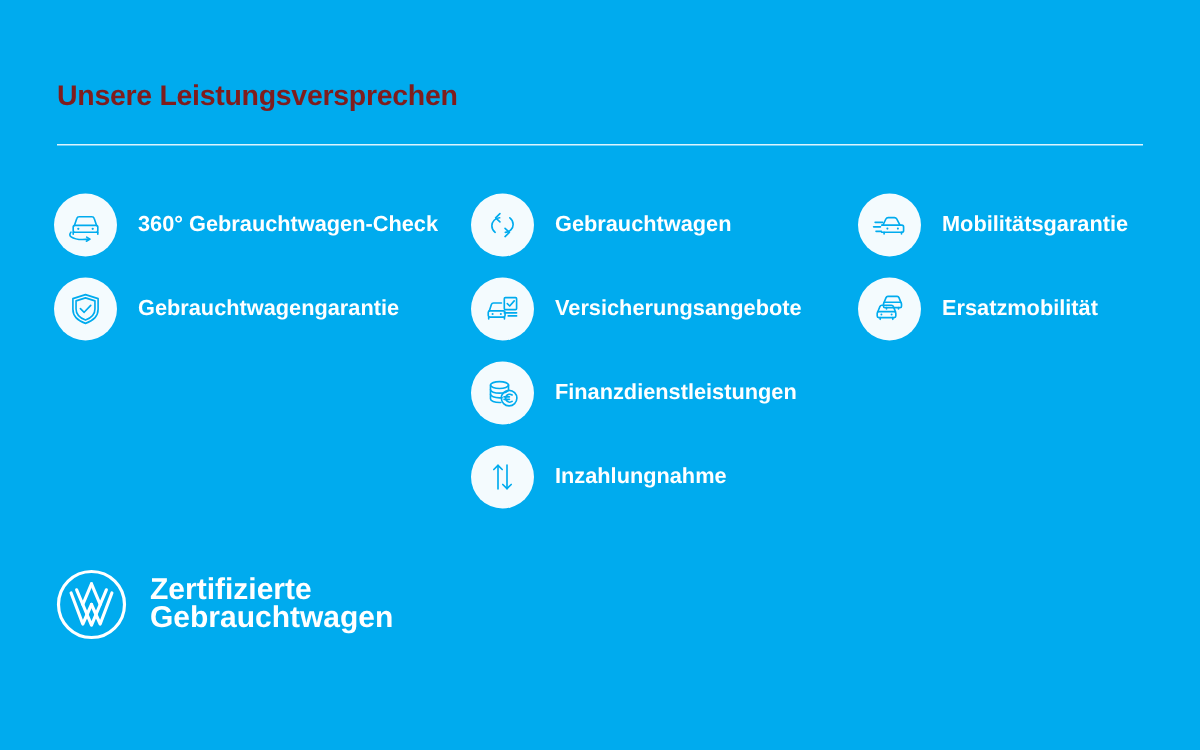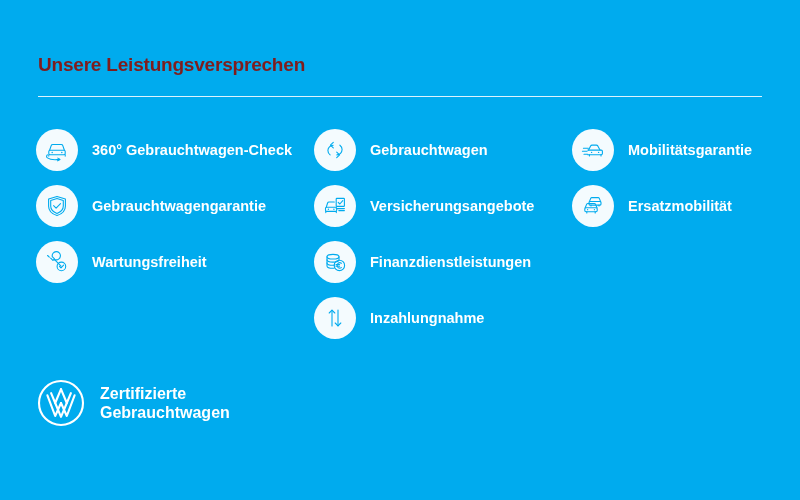--- a/index.html
+++ b/index.html
@@ -98,21 +98,21 @@
     display: flex;
     align-items: center;
   }
   #vw-logo {
     flex: 0 0 auto;
     width: 50px;
     height: 50px;
   }
   #brand-text {
     margin-left: 14px;
-    font-size: 16px;
+    font-size: 20px;
     font-weight: bold;
     color: #ffffff;
     line-height: 19px;
   }
   #brand-text > div { white-space: nowrap; }
 </style>
 </head>
 <body style="background: rgb(0, 171, 238);">
 
 <div id="page" style="background: rgb(0, 171, 238);">
@@ -147,32 +147,20 @@
         <div class="icon-badge" style="background: rgb(244, 251, 254);">
           <svg width="26" height="26" viewBox="0 0 26 26" fill="none" stroke="#00abee" stroke-width="1.1" stroke-linecap="round" stroke-linejoin="round">
             <path d="M13 3.4 4.6 6.1v7.1c0 4.4 3.4 7.7 8.4 9.4 5-1.7 8.4-5 8.4-9.4V6.1z"></path>
             <path d="M13 5.6 6.7 7.6v5.4c0 3.4 2.6 6 6.3 7.4 3.7-1.4 6.3-4 6.3-7.4V7.6z"></path>
             <path d="M9.6 12.7l2.5 2.5 4.4-4.6"></path>
           </svg>
         </div>
         <div class="promise-label">Gebrauchtwagengarantie</div>
       </div>
 
-      <div class="promise-row">
-        <div class="icon-badge" style="background: rgb(244, 251, 254);">
-          <svg width="26" height="26" viewBox="0 0 26 26" fill="none" stroke="#00abee" stroke-width="1.1" stroke-linecap="round" stroke-linejoin="round">
-            <path d="M11.3 10.7a4.1 4.1 0 1 0-3-3.1l2.2 2.2-1.6 1.6-2.2-2.2a4.1 4.1 0 0 0 4.6 1.5z"></path>
-            <path d="M11.1 11.2 17 17.1"></path>
-            <path d="M5.3 8.2 3.6 6.5"></path>
-            <circle cx="17.4" cy="17.4" r="4.3"></circle>
-            <path d="M15.5 17.4l1.5 1.5 2.6-2.8"></path>
-          </svg>
-        </div>
-        <div class="promise-label">Wartungsfreiheit</div>
-      </div>
     </div>
 
     <div class="column" id="col-2">
 
       <div class="promise-row">
         <div class="icon-badge" style="background: rgb(244, 251, 254);">
           <svg width="26" height="26" viewBox="0 0 26 26" fill="none" stroke="#00abee" stroke-width="1.1" stroke-linecap="round" stroke-linejoin="round">
             <path d="M11.1 8.2a5.4 5.4 0 0 0-5.2 5.3c0 1.8.9 3.4 2.2 4.4"></path>
             <path d="M11.3 5.4 8.4 8.2l2.9 2.7"></path>
             <path d="M14.9 17.9a5.4 5.4 0 0 0 5.2-5.3c0-1.8-.9-3.4-2.2-4.4"></path>

